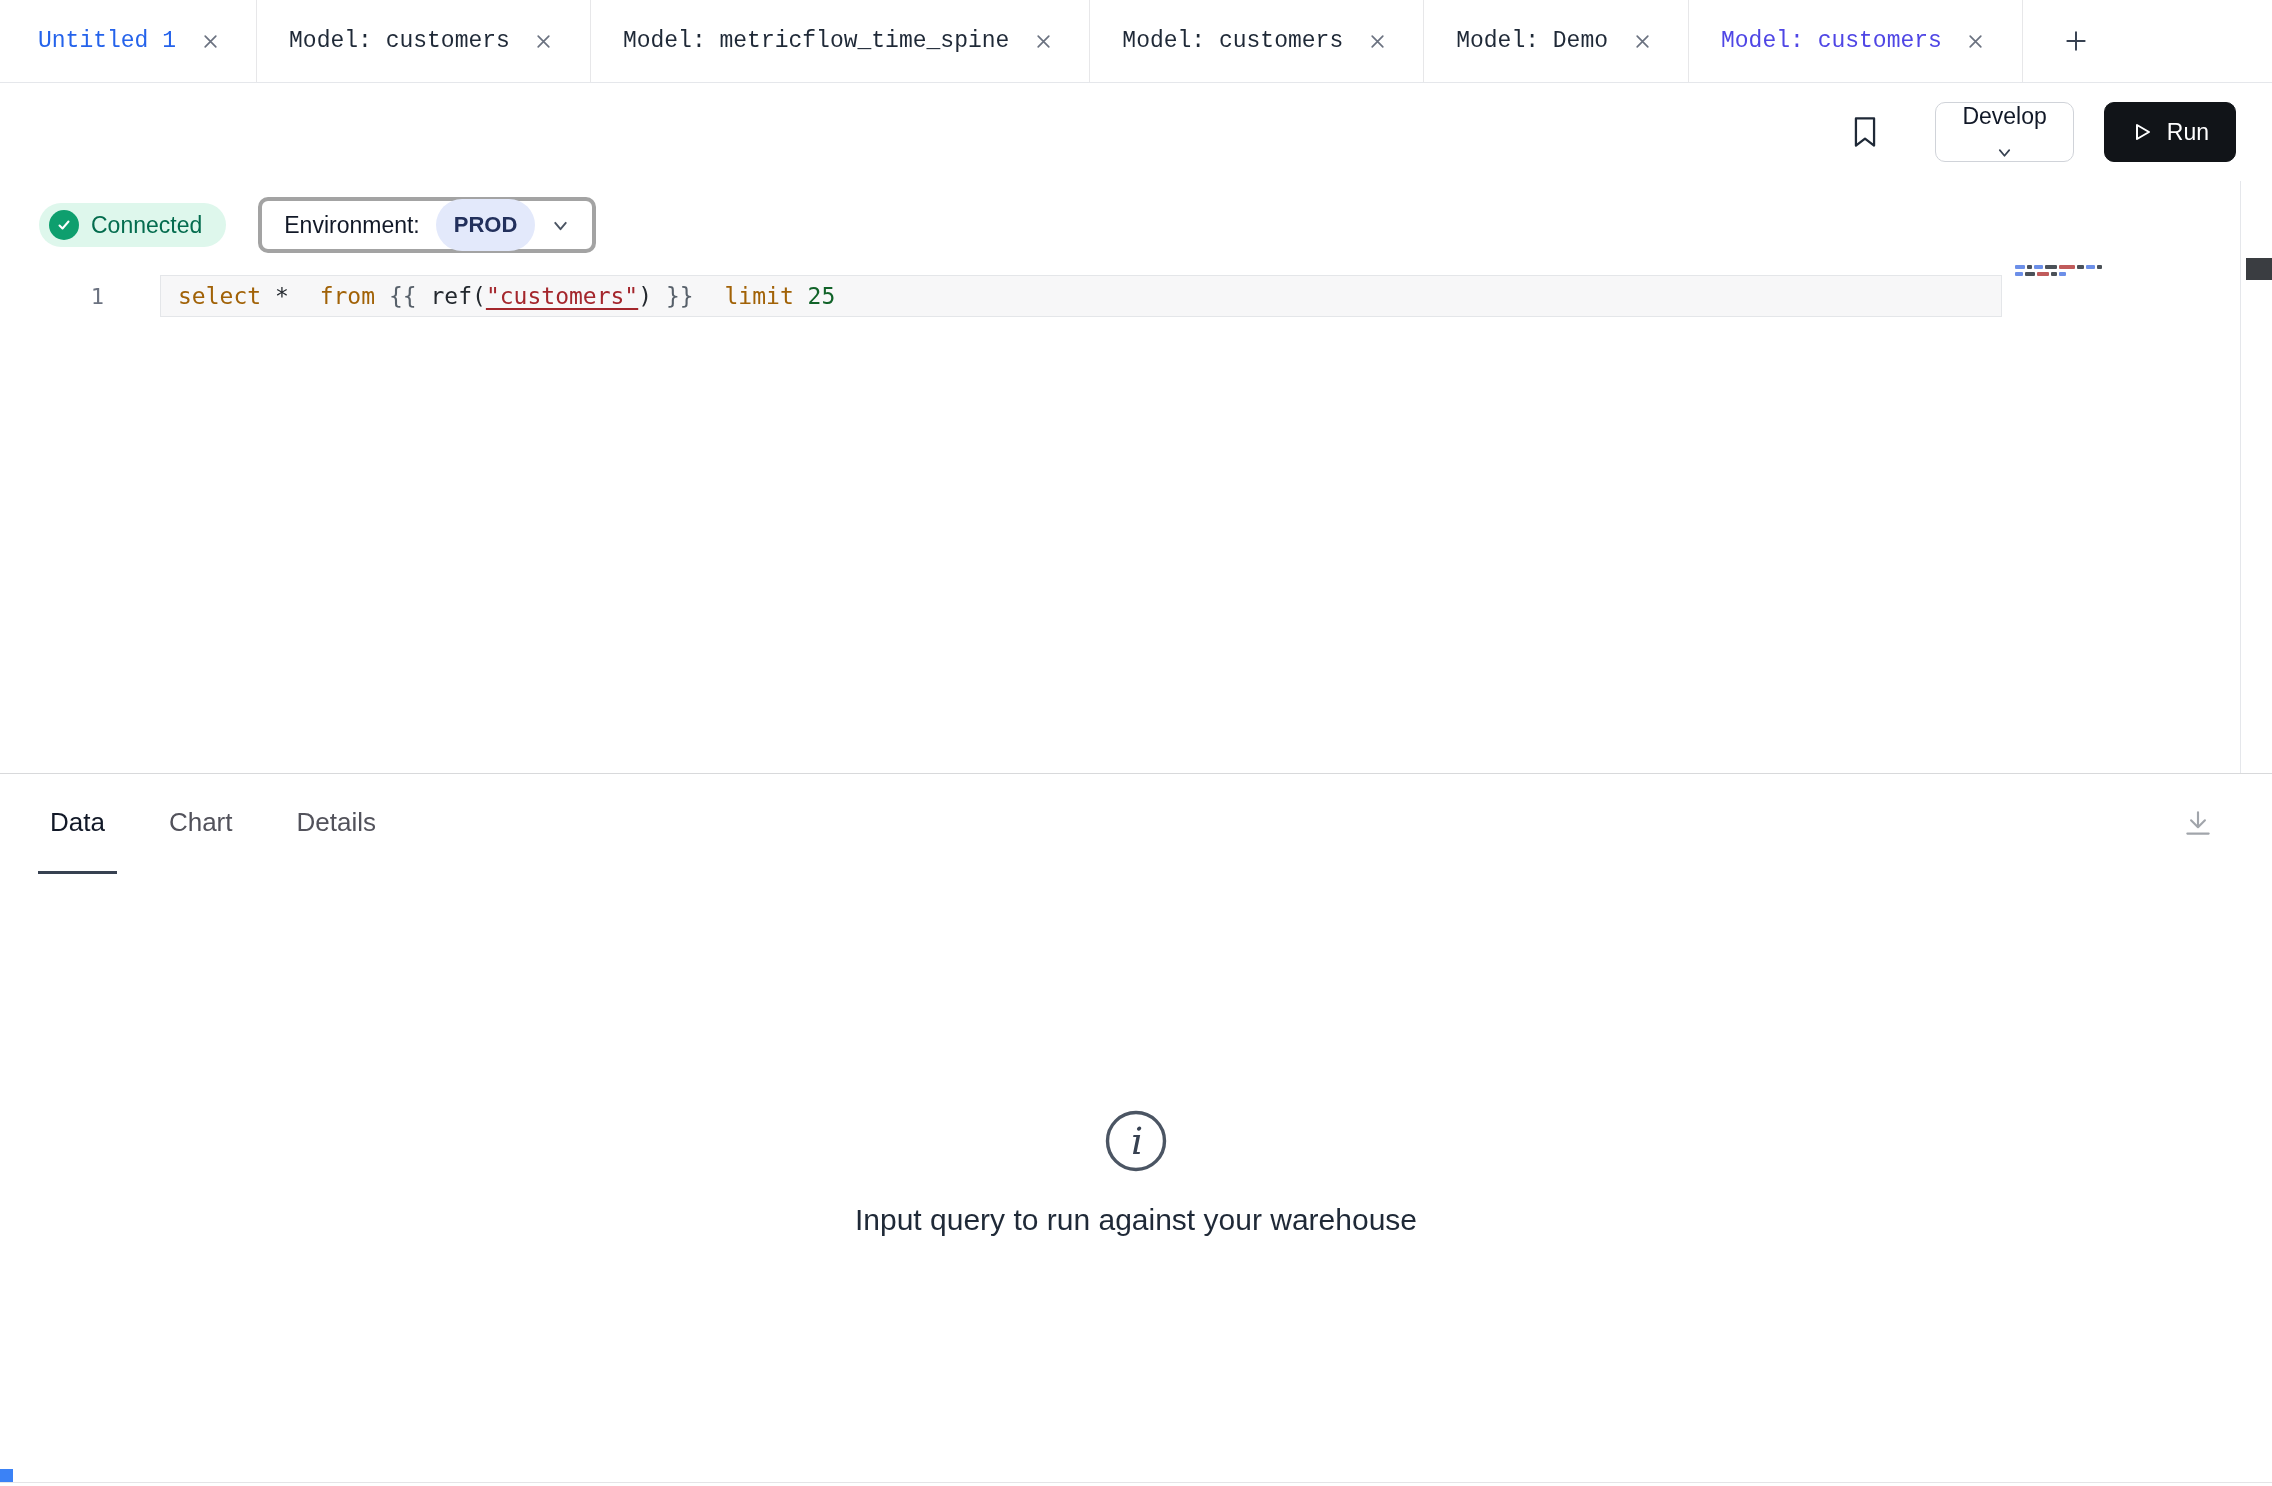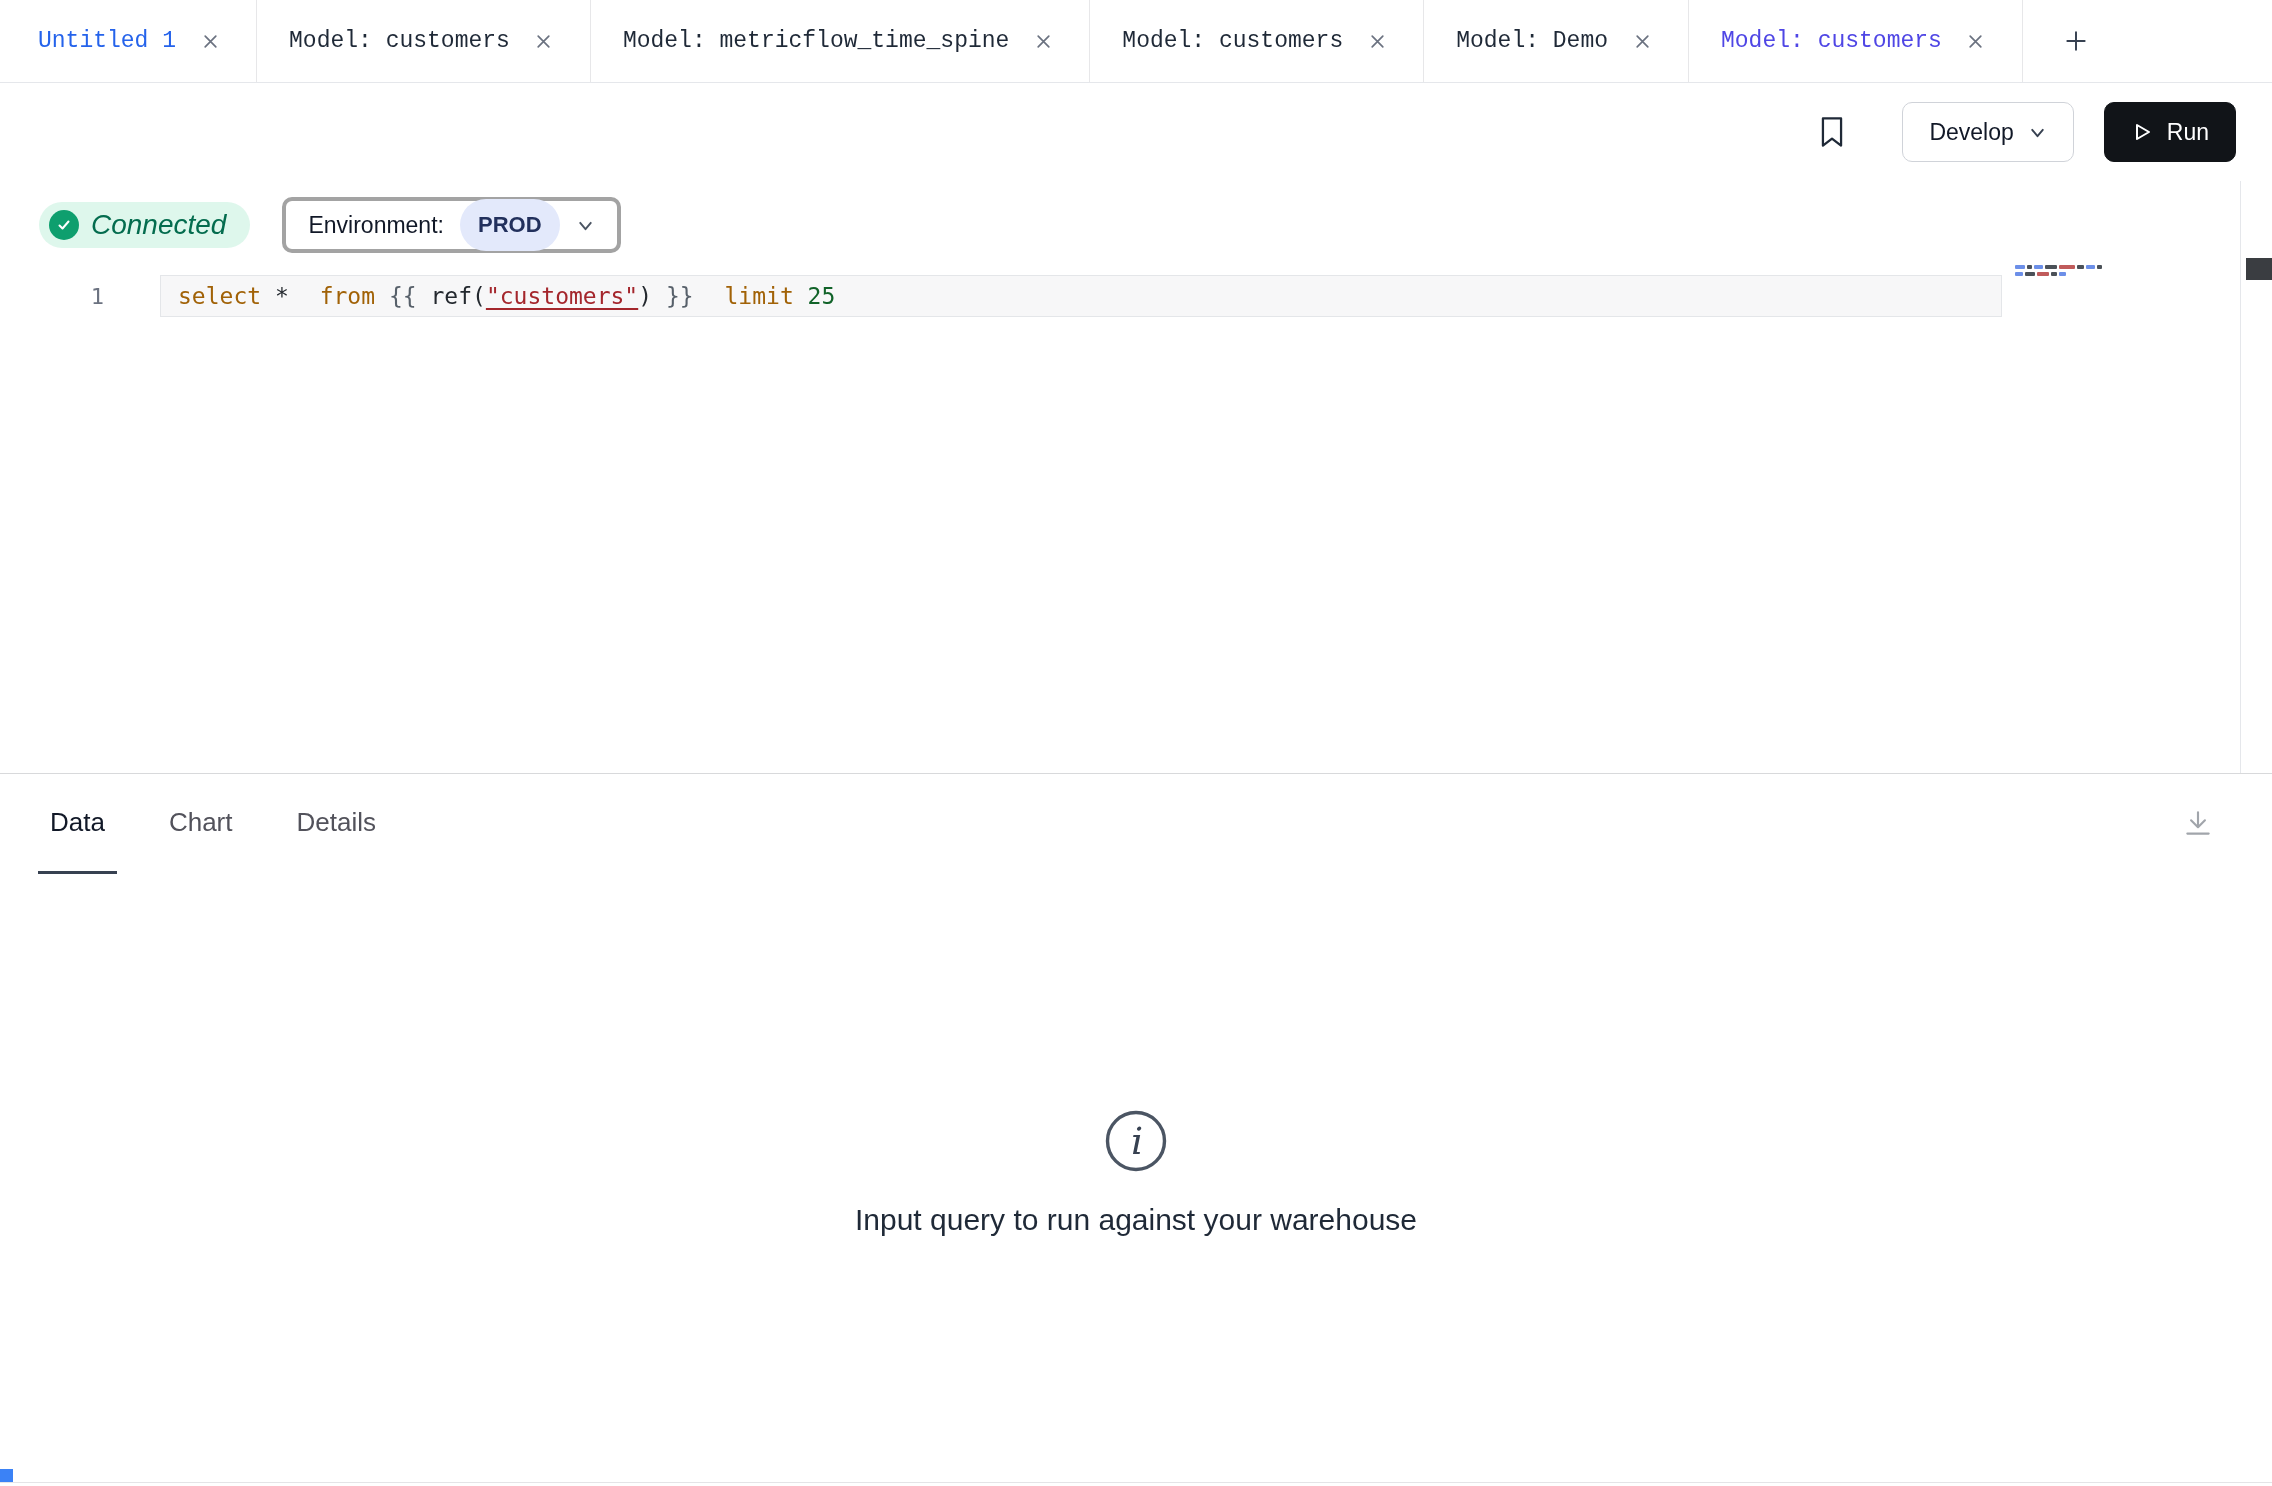--- a/index.html
+++ b/index.html
@@ -16,27 +16,27 @@
   .tab--indigo .tab-label { color: #4f46e5; }
   .tab-close { display: flex; align-items: center; justify-content: center; width: 28px; height: 28px; border-radius: 6px; }
   .tab-close svg { display: block; }
   .tab-add { display: flex; align-items: center; margin-left: 40px; cursor: pointer; }
 
   
   .toolbar { height: 98px; display: flex; align-items: center; justify-content: flex-end; gap: 30px; padding-right: 36px; }
   .bookmark-btn { display: flex; align-items: center; justify-content: center; width: 44px; height: 44px; margin-right: 18px; cursor: pointer; }
   .btn { display: inline-flex; align-items: center; gap: 14px; height: 60px; padding: 0 26px;
     border-radius: 10px; font-size: 23px; font-weight: 500; cursor: pointer; }
-  .btn-develop { border: 1px solid #d0d3d9; background: #fff; color: #111827; }
+  .btn-develop { border: 1px solid #d0d3d9; background: #fff; color: #111827; flex-direction: column; }
   .btn-run { background: #111418; color: #ffffff; border: 1px solid #111418; }
 
   
   .statusrow { display: flex; align-items: center; gap: 32px; margin: 16px 0 0 39px; height: 56px; }
   .connected-badge { display: inline-flex; align-items: center; gap: 12px; background: #def7ec;
-    border-radius: 999px; padding: 7px 24px 7px 10px; font-size: 28px; color: #046c4e; font-style: italic; }
+    border-radius: 999px; padding: 7px 24px 7px 10px; font-size: 23px; color: #046c4e; }
   .check-circle { width: 30px; height: 30px; border-radius: 50%; background: #0e9f6e; display: flex; align-items: center; justify-content: center; }
   .env-select { display: inline-flex; align-items: center; gap: 16px; height: 56px; padding: 0 22px;
     border: 4px solid #a3a3a3; border-radius: 10px; cursor: pointer; background: #fff; }
   .env-label { font-size: 23px; color: #111827; }
   .env-value { background: #e3e9fb; color: #22305c; font-size: 22px; font-weight: 600;
     border-radius: 999px; padding: 13px 18px; }
 
   
   .editor { position: relative; height: 520px; font-family: "DejaVu Sans Mono", monospace; }
   .code-line-row { position: absolute; top: 22px; left: 0; right: 0; height: 42px; display: flex; align-items: center; }

